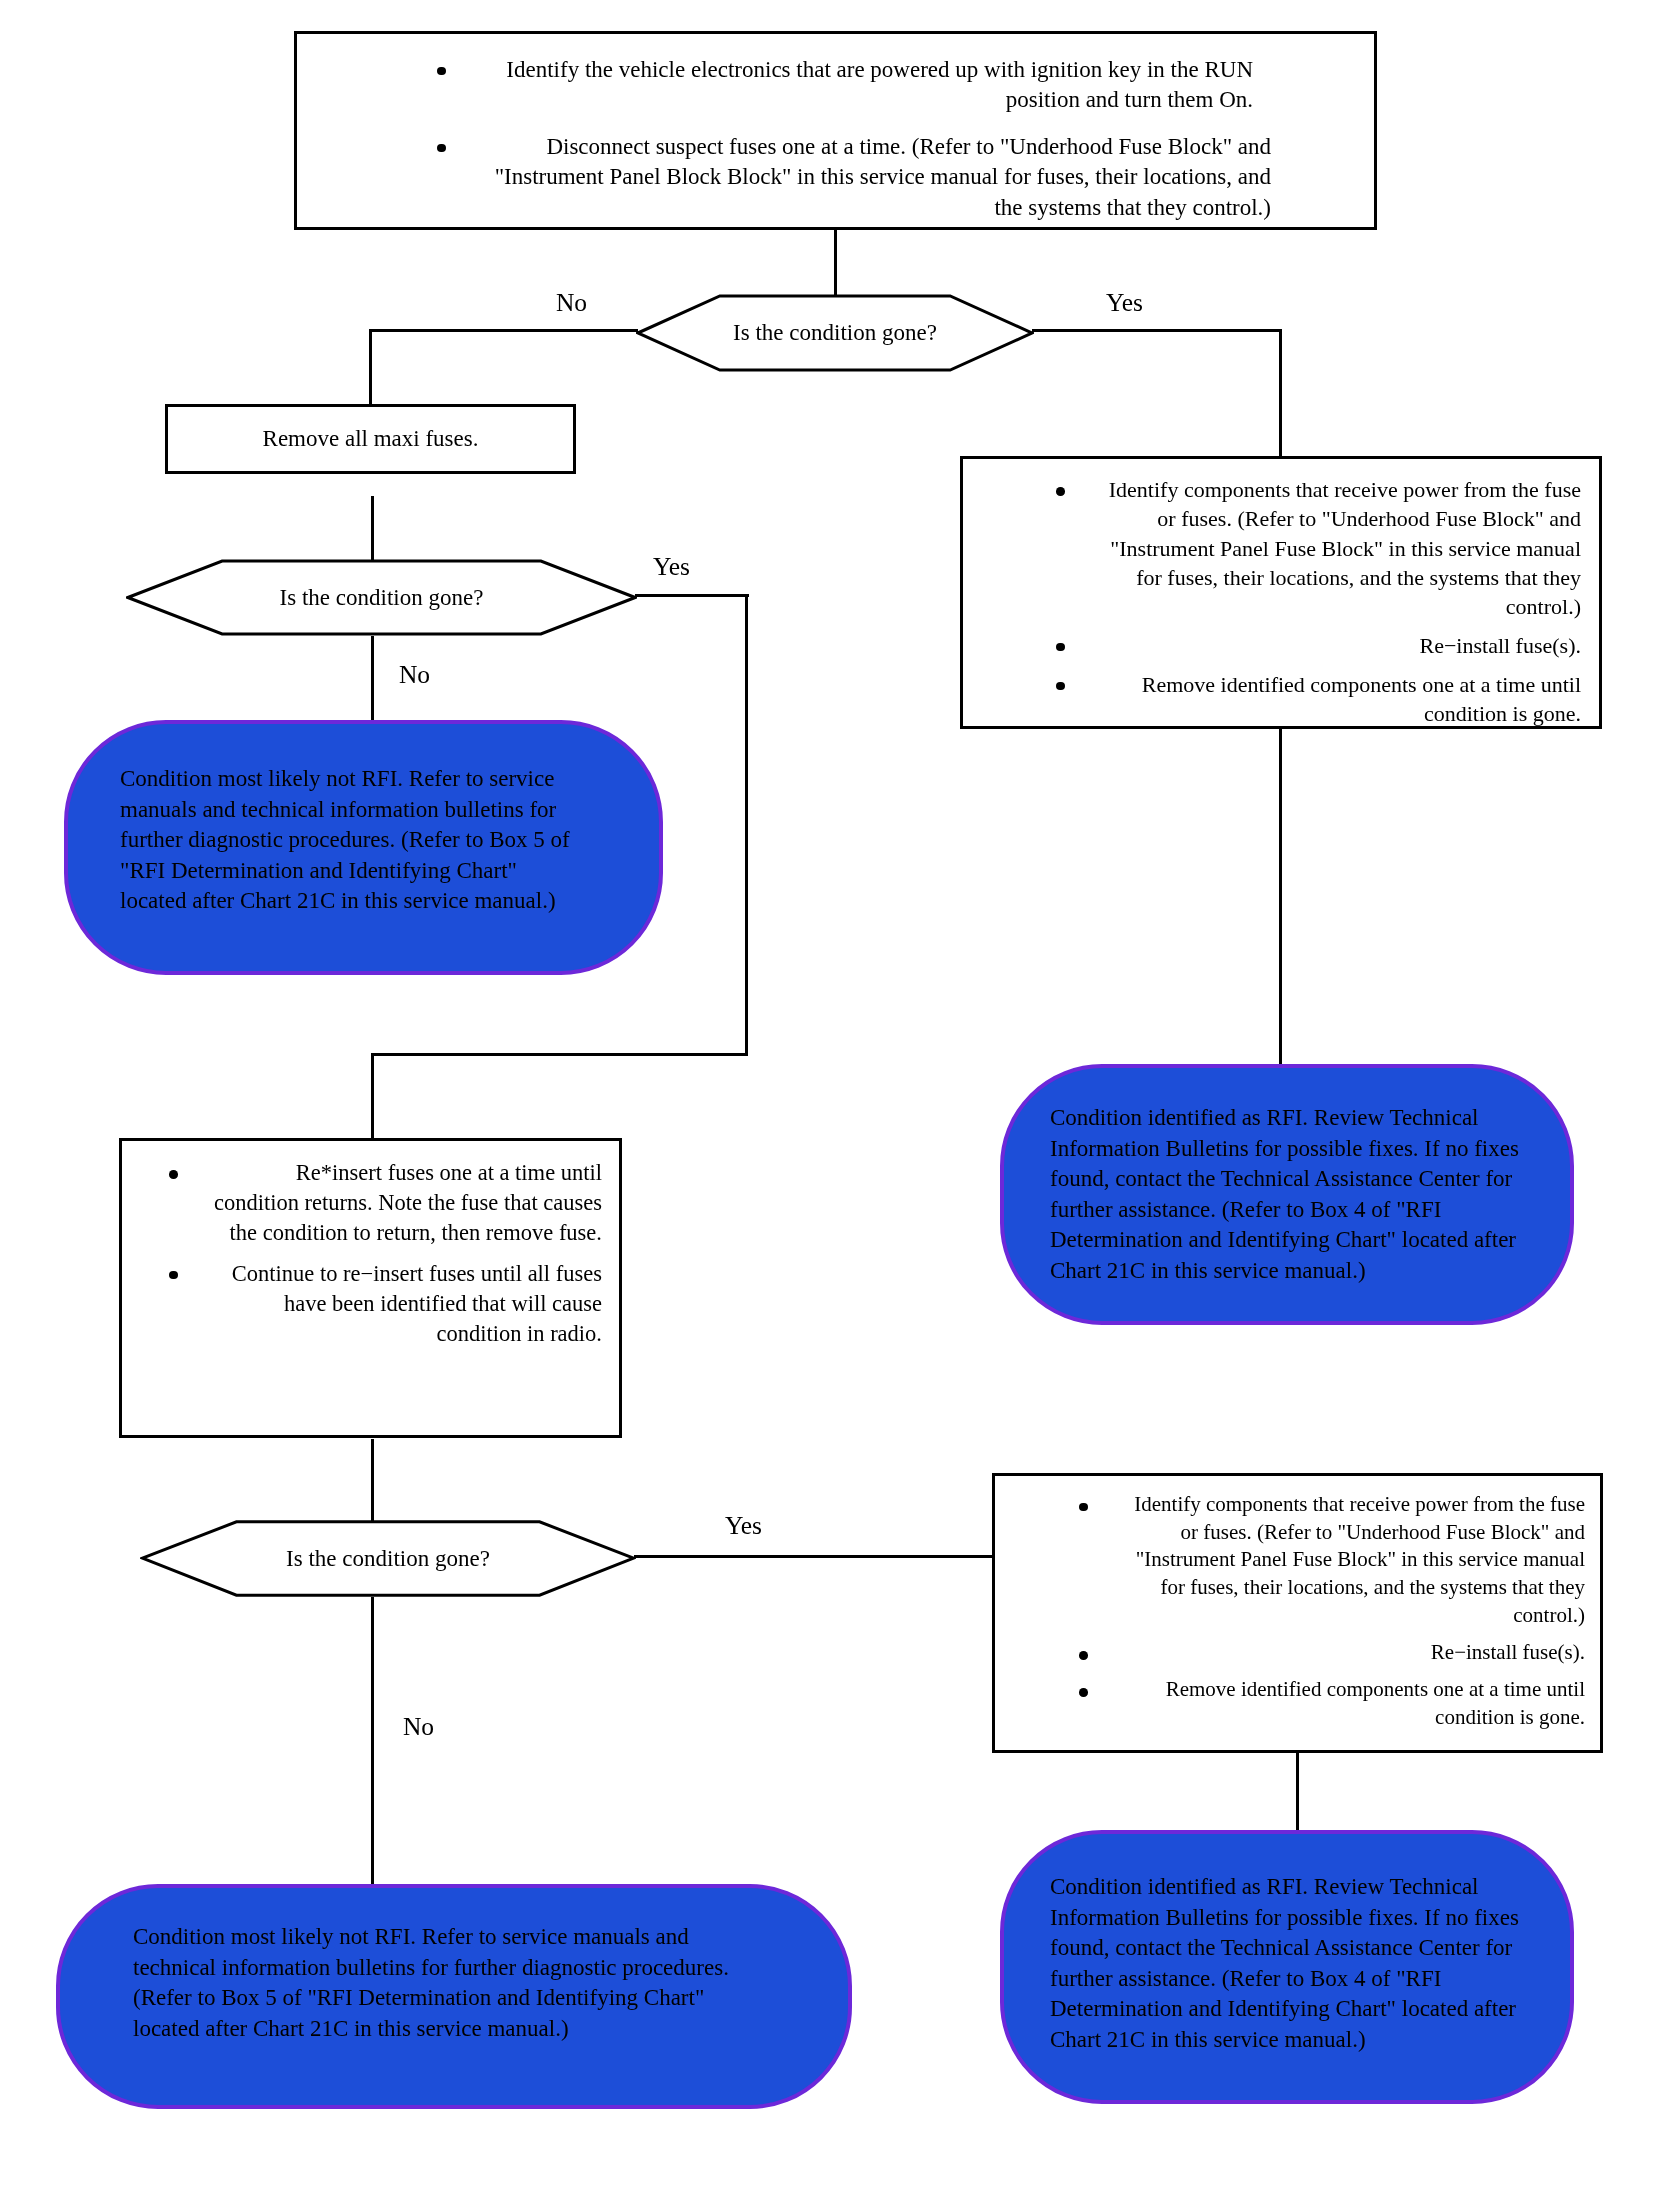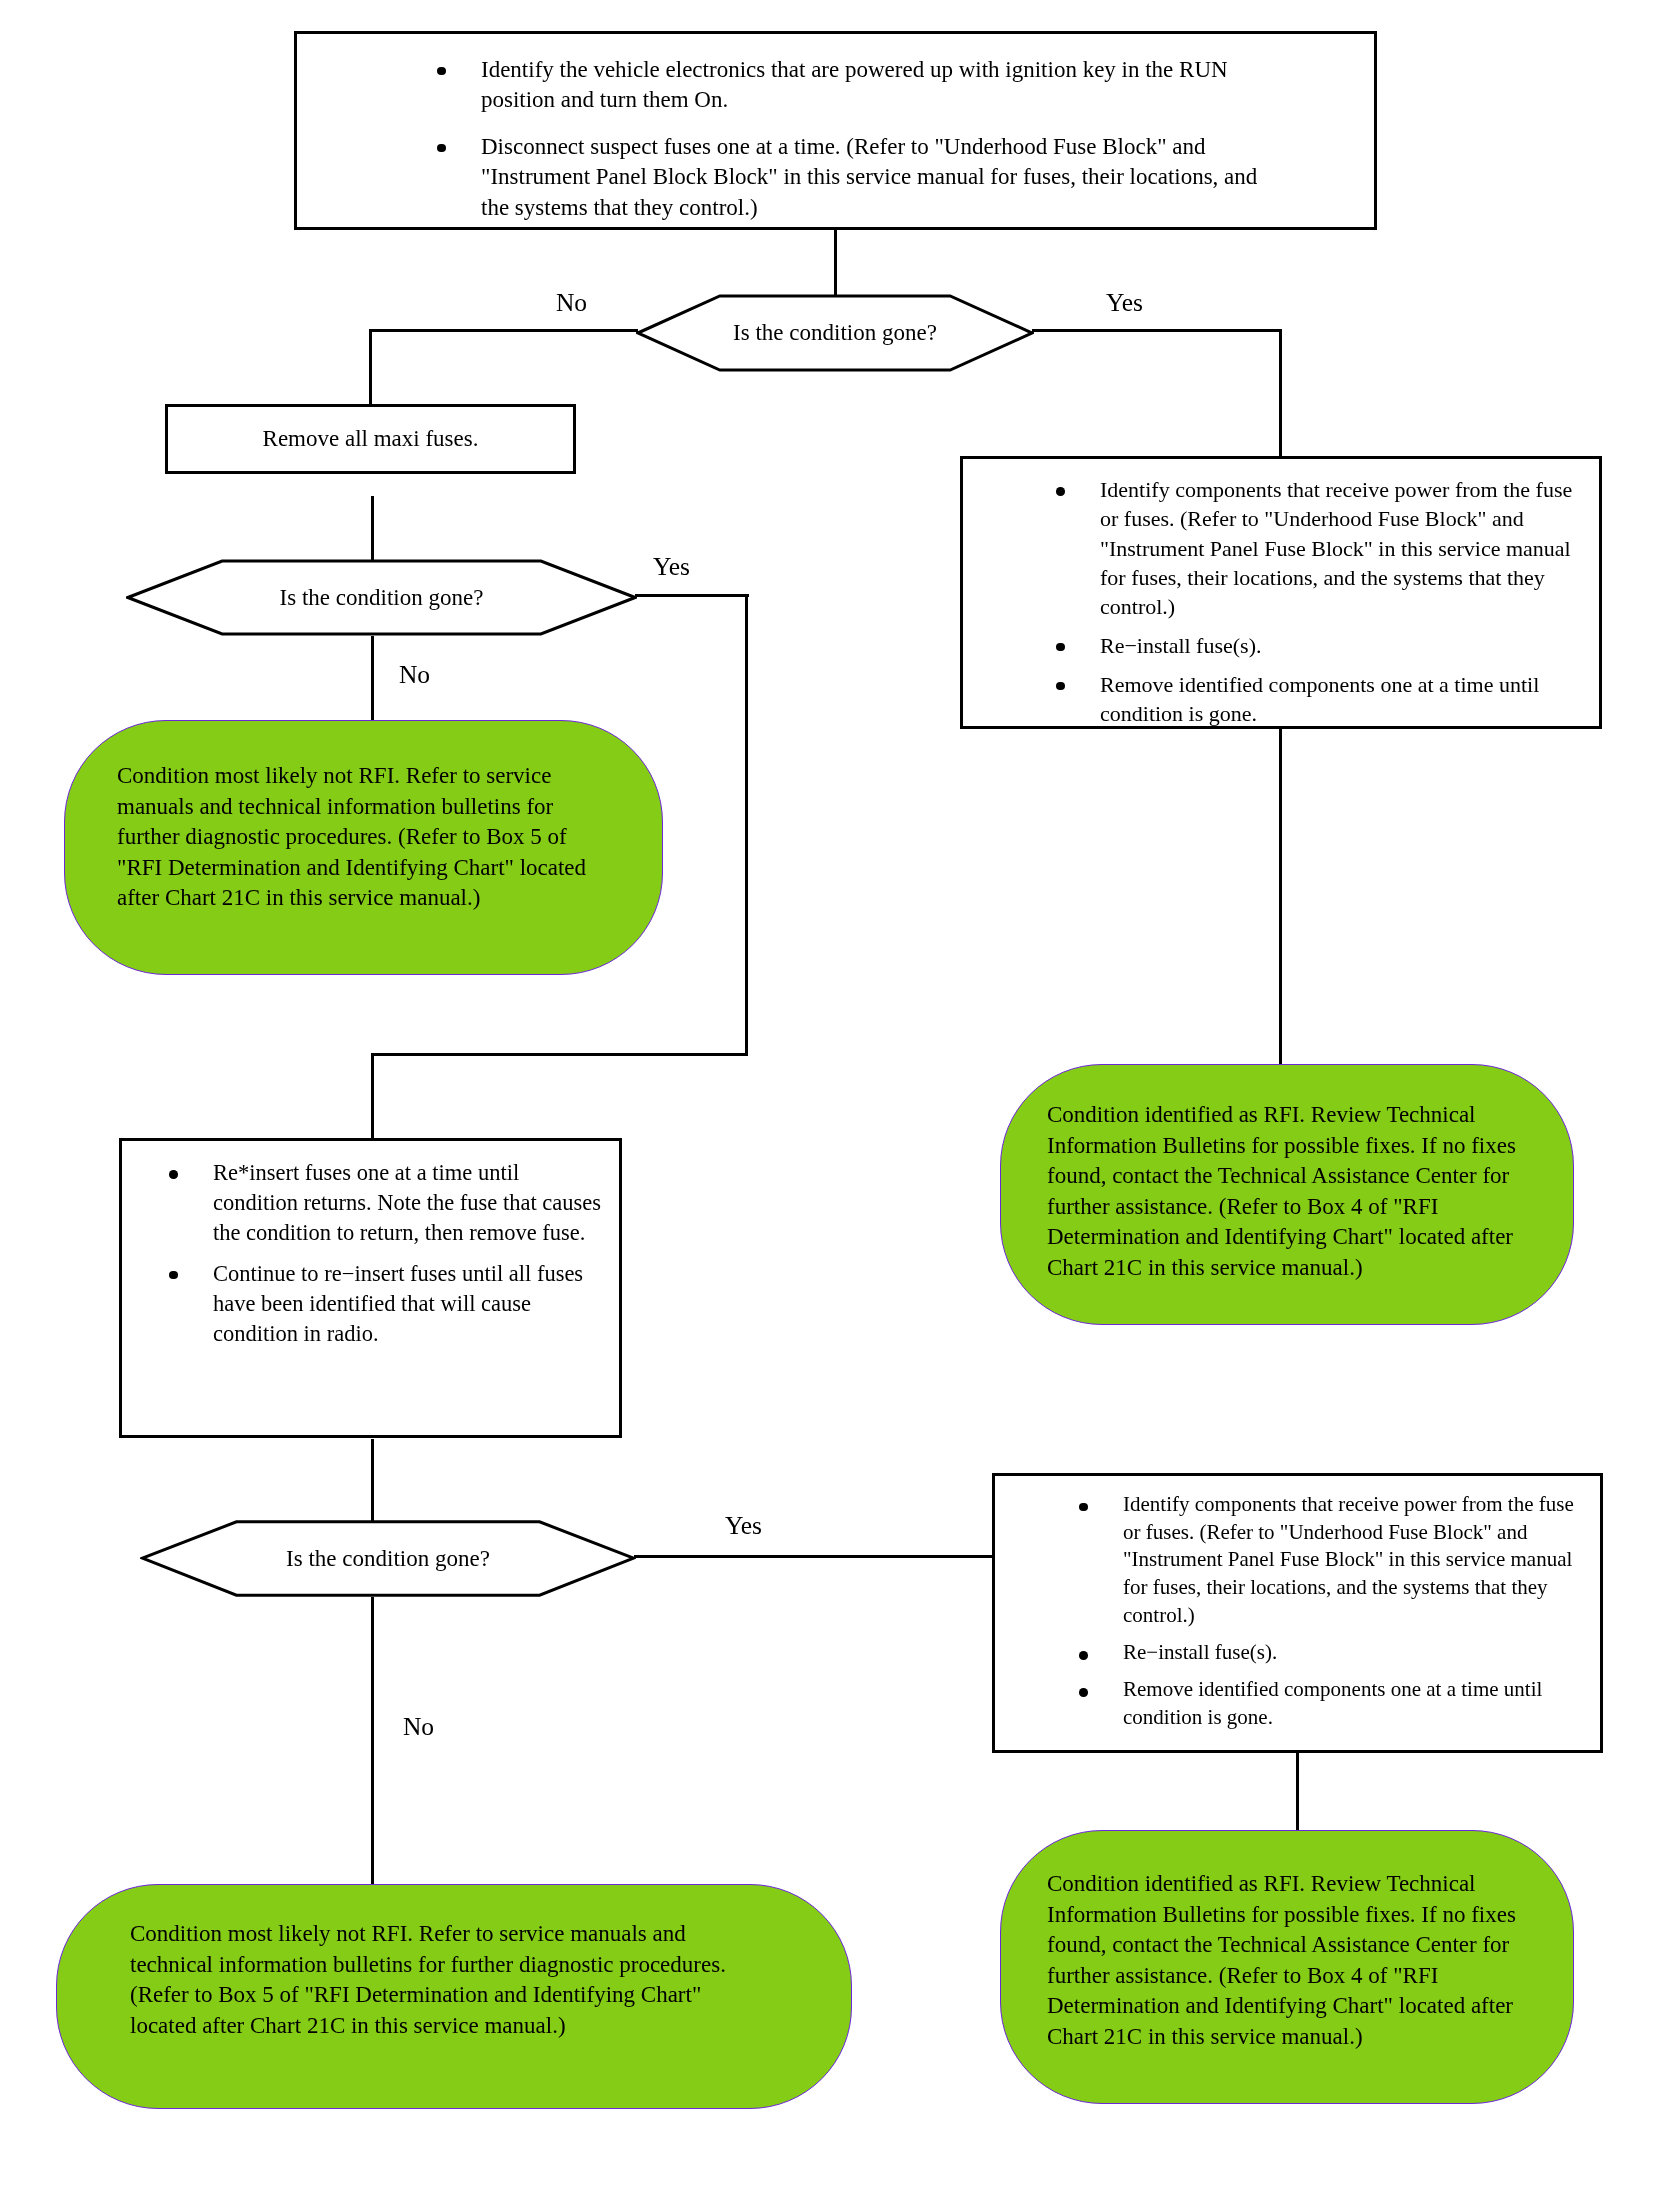--- a/index.html
+++ b/index.html
@@ -1,24 +1,24 @@
 <!DOCTYPE html>
 <html style="font-size:9.7px"><head>
 <meta charset="utf-8">
 <style>
   html,body { margin:0; padding:0; background:#ffffff; }
   #canvas { position:relative; width:1676px; height:2205px; background:#ffffff; overflow:hidden;
             font-family:"Liberation Serif","DejaVu Serif",serif; color:#000; }
   .box   { position:absolute; background:#fff; border:3.6px solid #000; box-sizing:border-box; }
   .thin  { border-width:3px; }
-  .round { position:absolute; background:#84cc16; border:1px solid #6d28d9; border-radius:102px; box-sizing:border-box; }
+  .round { position:absolute; background:#1d4ed8; border:4px solid #6d28d9; border-radius:102px; box-sizing:border-box; }
   .line  { position:absolute; background:#000; }
   .txt   { line-height:1.33; }
   .blist { list-style:none; margin:0; }
-  .blist li { position:relative; }
+  .blist li { position:relative;text-align:right; }
   .blist li::before { content:""; position:absolute; left:-44px; top:12px; width:8.5px; height:8.5px;
                       border-radius:50%; background:#000; }
   .hexwrap { position:absolute; }
   .hexwrap svg { position:absolute; left:0; top:0; }
   .hexlabel { position:absolute; left:0; top:0; right:0; bottom:0; display:flex;
               align-items:center; justify-content:center; font-size:23px;font-family:Liberation Serif, serif; }
   .flowlabel { position:absolute; font-size:25.5px; text-align:center; }
   .centerlabel { display:flex; align-items:center; justify-content:center; height:100%; font-size:23px; }
 </style>
 </head>

